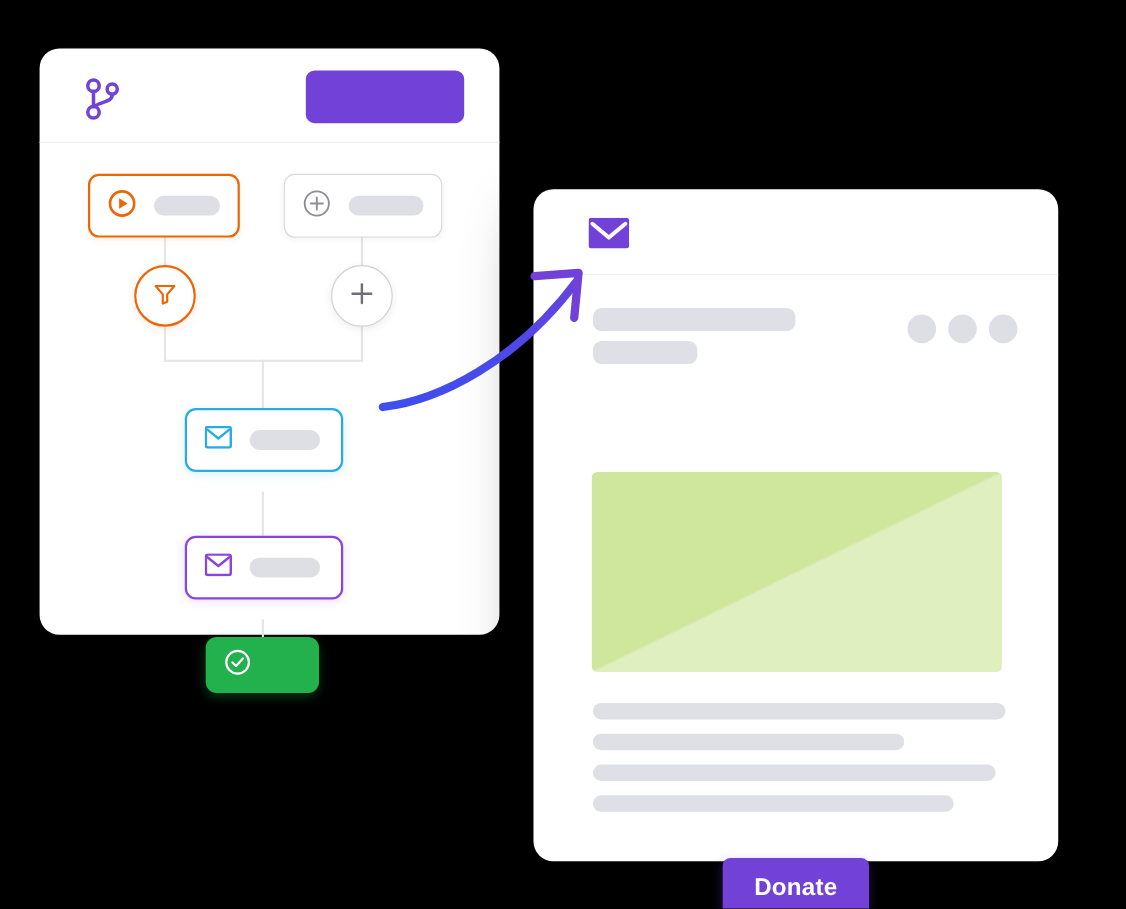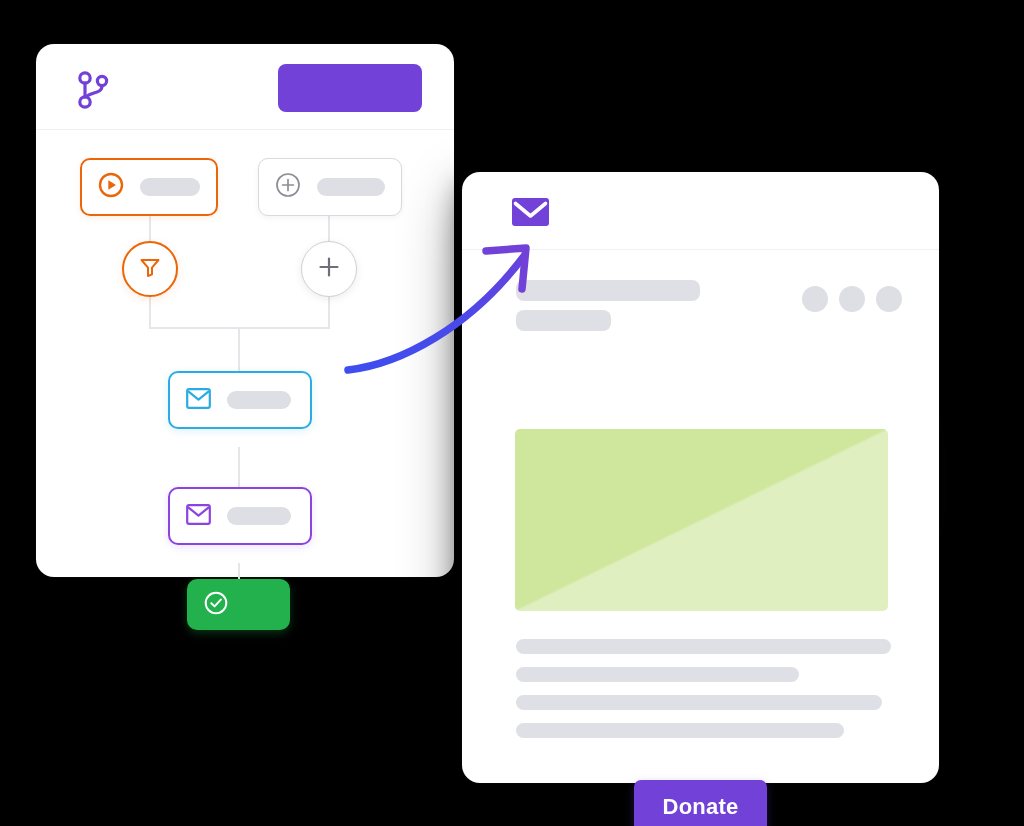--- a/index.html
+++ b/index.html
@@ -113,21 +113,21 @@
     background: #22b14c;
     border-radius: 10px;
     display: flex;
     align-items: center;
     padding-left: 16px;
     box-shadow: 0 3px 10px rgba(34,177,76,.30);
   }
 
   
   #email-panel {
-    left: 462px;
+    left: 485px;
     top: 172px;
     width: 477px;
     height: 611px;
     z-index: 5;
   }
   #email-halo { left: 462px; top: 152px; width: 524px; height: 654px; z-index: 4; }
 
   .em-header {
     position: relative;
     height: 78px;

